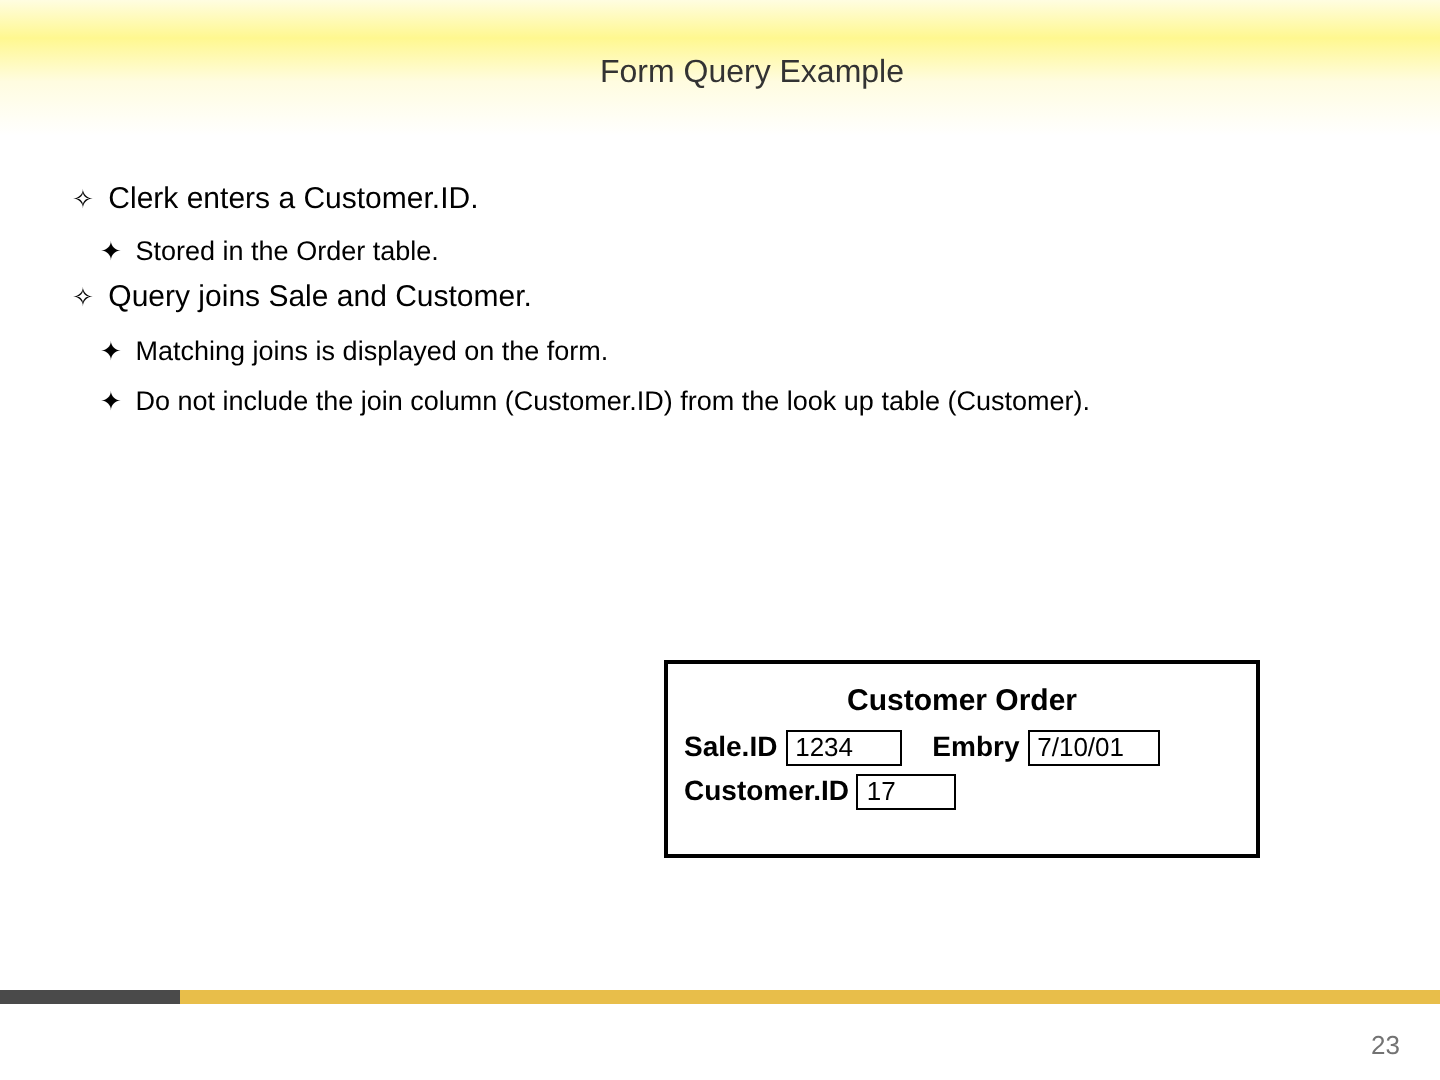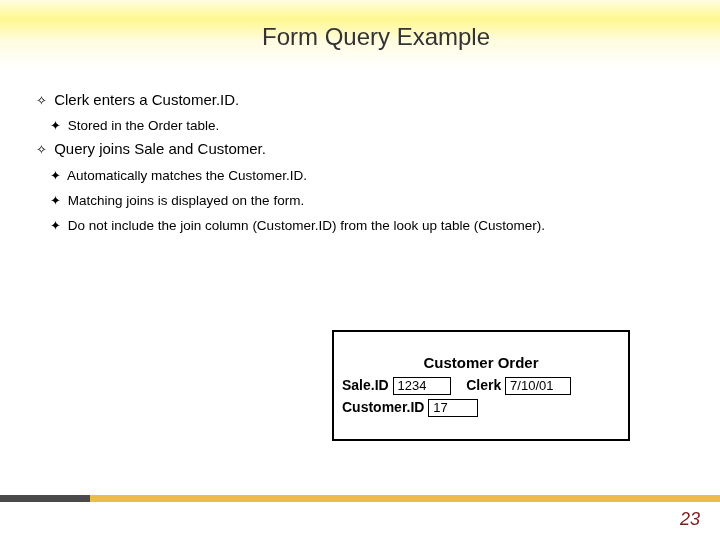--- a/index.html
+++ b/index.html
@@ -15,21 +15,21 @@
   }
   .header {
     width: 100%;
     height: 68px;
     background: linear-gradient(to bottom, #fffde1 0%, #fff890 28%, #fffce0 60%, #ffffff 100%);
     display: flex;
     align-items: center;
     justify-content: center;
   }
   .title {
-    font-size: 24px;
+    font-size: 16px;
     color: #333;
     margin-top: 6px;
     margin-left: 32px;
   }
   .content {
     padding: 18px 24px 0 24px;
     font-size: 15px;
     line-height: 1.35;
   }
   .b1 {
@@ -46,21 +46,21 @@
   .mark {
     font-family: "Segoe UI Symbol", Arial, sans-serif;
     font-size: 13px;
   }
   .formbox {
     position: absolute;
     left: 332px;
     top: 330px;
     width: 298px;
     border: 2px solid #000;
-    padding: 22px 8px 18px 8px;
+    padding: 10px 8px 18px 8px;
     font-size: 14px;
     font-weight: bold;
     box-sizing: border-box;
   }
   .form-title {
     text-align: center;
     font-size: 15px;
     margin-bottom: 6px;
   }
   .row { margin-bottom: 4px; }
@@ -103,23 +103,22 @@
     left: 0;
     top: 0;
     height: 7px;
     width: 90px;
     background: #4a4a4a;
   }
   .page-num {
     position: absolute;
     right: 20px;
     bottom: 10px;
-    font-size: 18px;
-    color: #7f1d1d;
-    font-style: italic;
+    font-size: 13px;
+    color: #737373;
   }
 </style>
 </head>
 <body>
 
 <div class="header">
   <div class="title">Form Query Example</div>
 </div>
 
 <div class="content">
@@ -132,40 +131,36 @@
     <span class="mark">✦</span>
     <span>Stored in the Order table.</span>
   </div>
 
   <div class="b1">
     <span class="mark">✧</span>
     <span>Query joins Sale and Customer.</span>
   </div>
   <div class="b2">
     <span class="mark">✦</span>
-    <span>Automatically matches the Customer.ID.</span>
-  </div>
-  <div class="b2">
-    <span class="mark">✦</span>
     <span>Matching joins is displayed on the form.</span>
   </div>
   <div class="b2">
     <span class="mark">✦</span>
     <span>Do not include the join column (Customer.ID) from the look up table (Customer).</span>
   </div>
 
 </div>
 
 <div class="formbox">
   <div class="form-title">Customer Order</div>
   <div class="row">
     <span class="lbl">Sale.ID</span>
     <span class="field">1234</span>
     &nbsp;&nbsp;
-    <span class="lbl">Clerk</span>
+    <span class="lbl">Embry</span>
     <span class="field" style="min-width:56px">7/10/01</span>
   </div>
   <div class="row">
     <span class="lbl">Customer.ID</span>
     <span class="field" style="min-width:40px">17</span>
   </div>
 </div>
 
 <div class="footer-line"></div>
 <div class="page-num">23</div>

